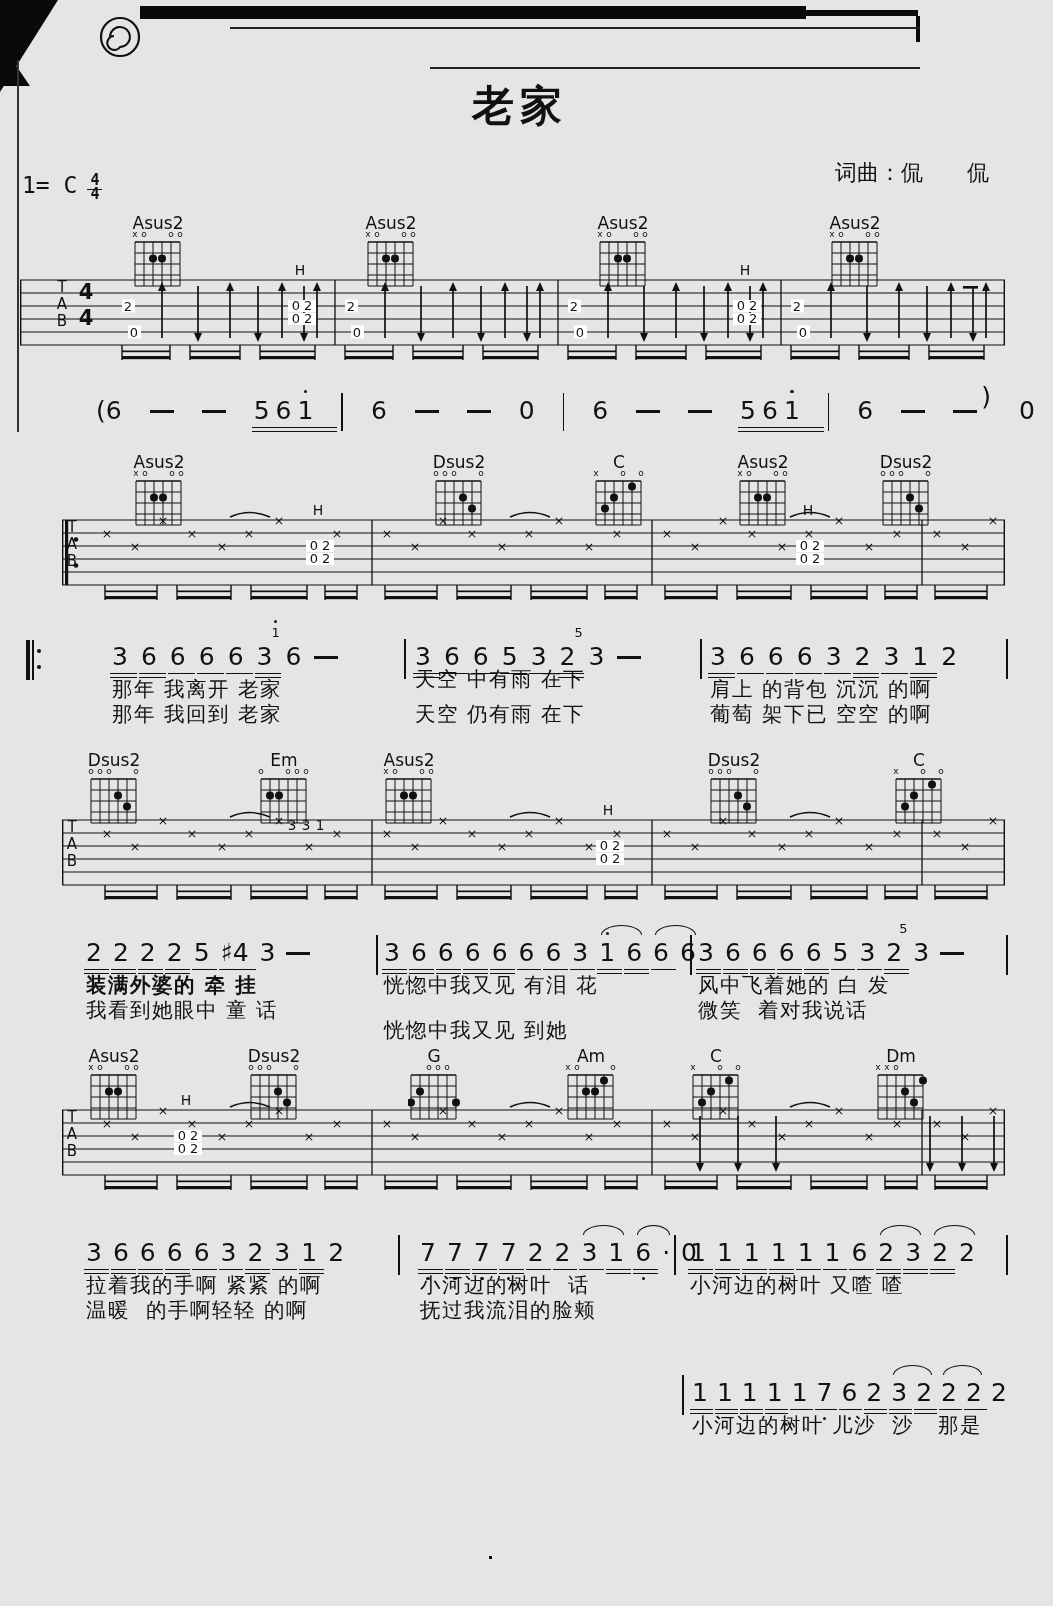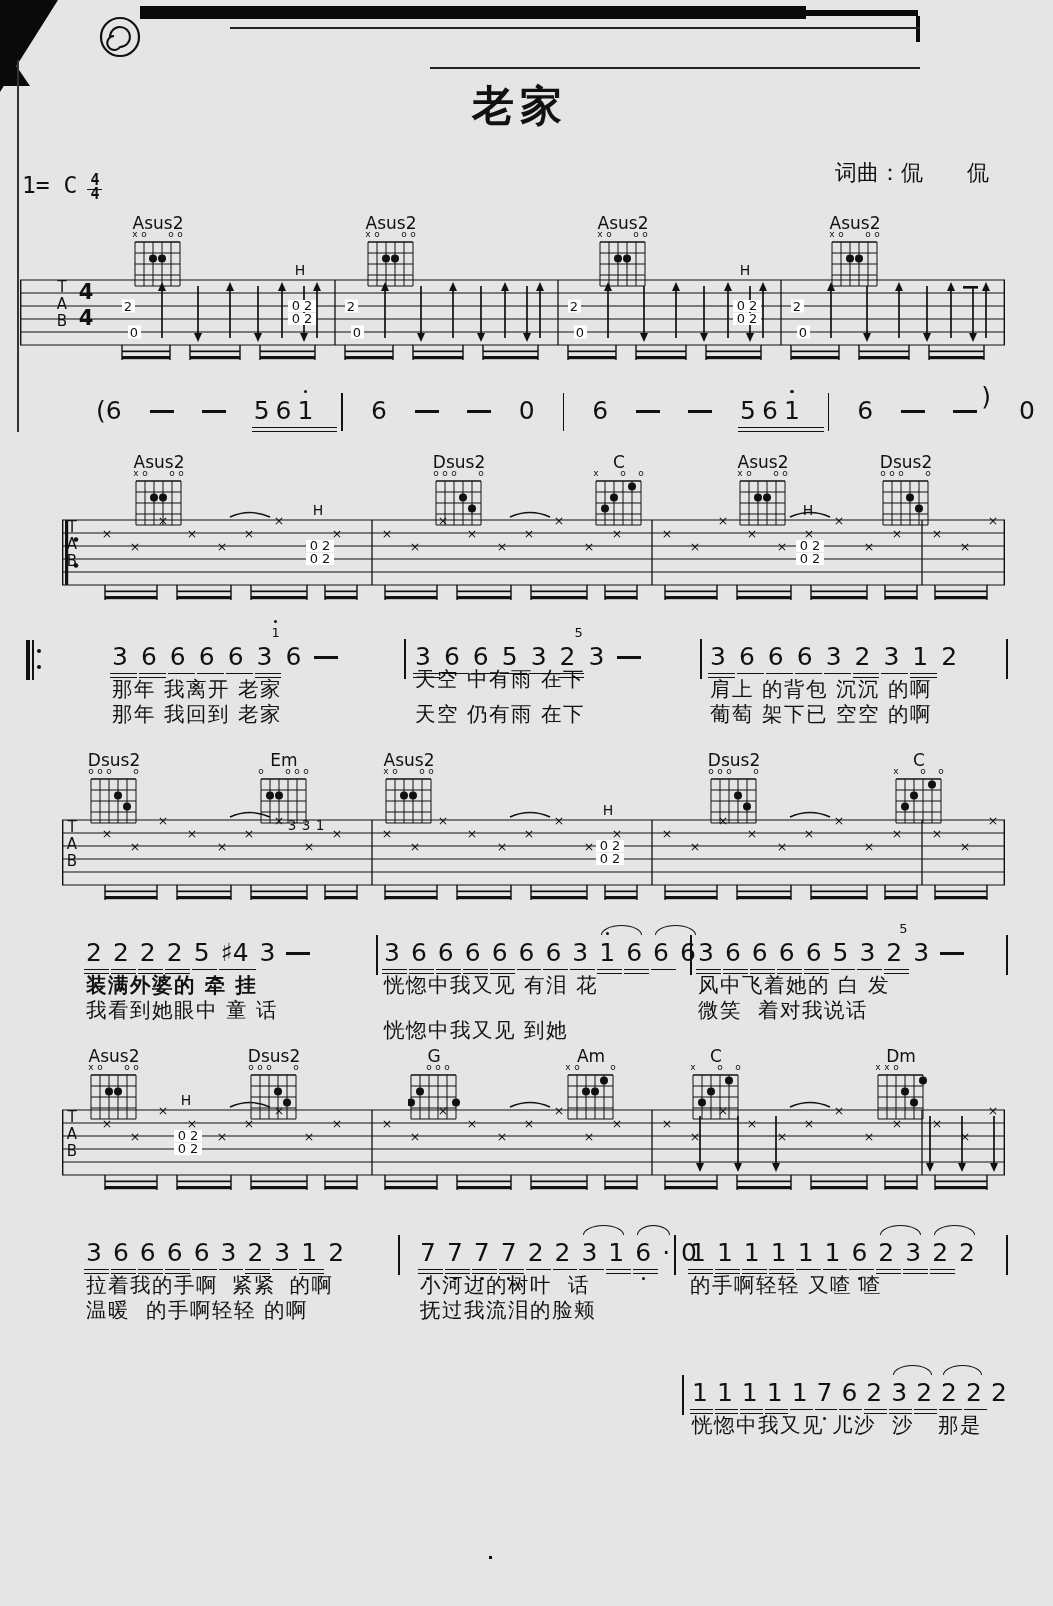--- a/index.html
+++ b/index.html
@@ -1211,21 +1211,21 @@
         <div class="tk u2">6</div>
         <div class="tk u2">6</div>
         <div class="tk u2">6</div>
         <div class="tk u1">6</div>
         <div class="tk u1">3</div>
         <div class="tk u2">2</div>
         <div class="tk u1">3</div>
         <div class="tk u2">1</div>
         <div class="tk">2</div>
       </div>
-      <div class="lyr" style="left: 86px; top: 1271px; font-family: Liberation Mono, monospace;">拉着我的手啊 紧紧 的啊</div>
+      <div class="lyr" style="left: 86px; top: 1271px;">拉着我的手啊 紧紧 的啊</div>
       <div class="lyr" style="left: 86px; top: 1296px;">温暖  的手啊轻轻 的啊</div>
       <div class="mrow" style="left: 420px; top: 1238px; gap: 11px; --g: 11px;">
         <div class="tk u2">7<div class="ld"></div></div>
         <div class="tk u2">7<div class="ld"></div></div>
         <div class="tk u2">7<div class="ld"></div></div>
         <div class="tk u2">7<div class="ld"></div></div>
         <div class="tk u1">2</div>
         <div class="tk u1">2</div>
         <div class="tk u1">3</div>
         <div class="tk u2">1</div>
@@ -1245,35 +1245,35 @@
         <div class="tk u1">1</div>
         <div class="tk u1">1</div>
         <div class="tk u1">6<div class="ld"></div></div>
         <div class="tk u2">2</div>
         <div class="tk u2">3</div>
         <div class="tk u2">2</div>
         <div class="tk">2</div>
         <div class="tie" style="left: 190px; width: 39px;"></div>
         <div class="tie" style="left: 244px; width: 39px;"></div>
       </div>
-      <div class="lyr" style="left: 690px; top: 1271px;">的手啊轻轻 又喳 喳</div>
+      <div class="lyr" style="left: 690px; top: 1271px;">小河边的树叶 又喳 喳</div>
       <div class="bar" style="left: 682px; top: 1375px;"></div>
       <div class="mrow" style="left: 692px; top: 1378px; gap: 9px; --g: 9px;">
         <div class="tk u2">1</div>
         <div class="tk u2">1</div>
         <div class="tk u2">1</div>
         <div class="tk u2">1</div>
         <div class="tk u1">1</div>
         <div class="tk u1">7<div class="ld"></div></div>
         <div class="tk u1">6<div class="ld"></div></div>
         <div class="tk u2">2</div>
         <div class="tk u2">3</div>
         <div class="tk u2">2</div>
         <div class="tk u1">2</div>
         <div class="tk u1">2</div>
         <div class="tk">2</div>
         <div class="tie" style="left: 201px; width: 37px;"></div>
         <div class="tie" style="left: 251px; width: 37px;"></div>
       </div>
-      <div class="lyr" style="left: 692px; top: 1411px;">恍惚中我又见 儿沙  沙   那是</div>
+      <div class="lyr" style="left: 692px; top: 1411px;">小河边的树叶 儿沙  沙   那是</div>
     </div>
 
 </div>
 
 </body></html>

